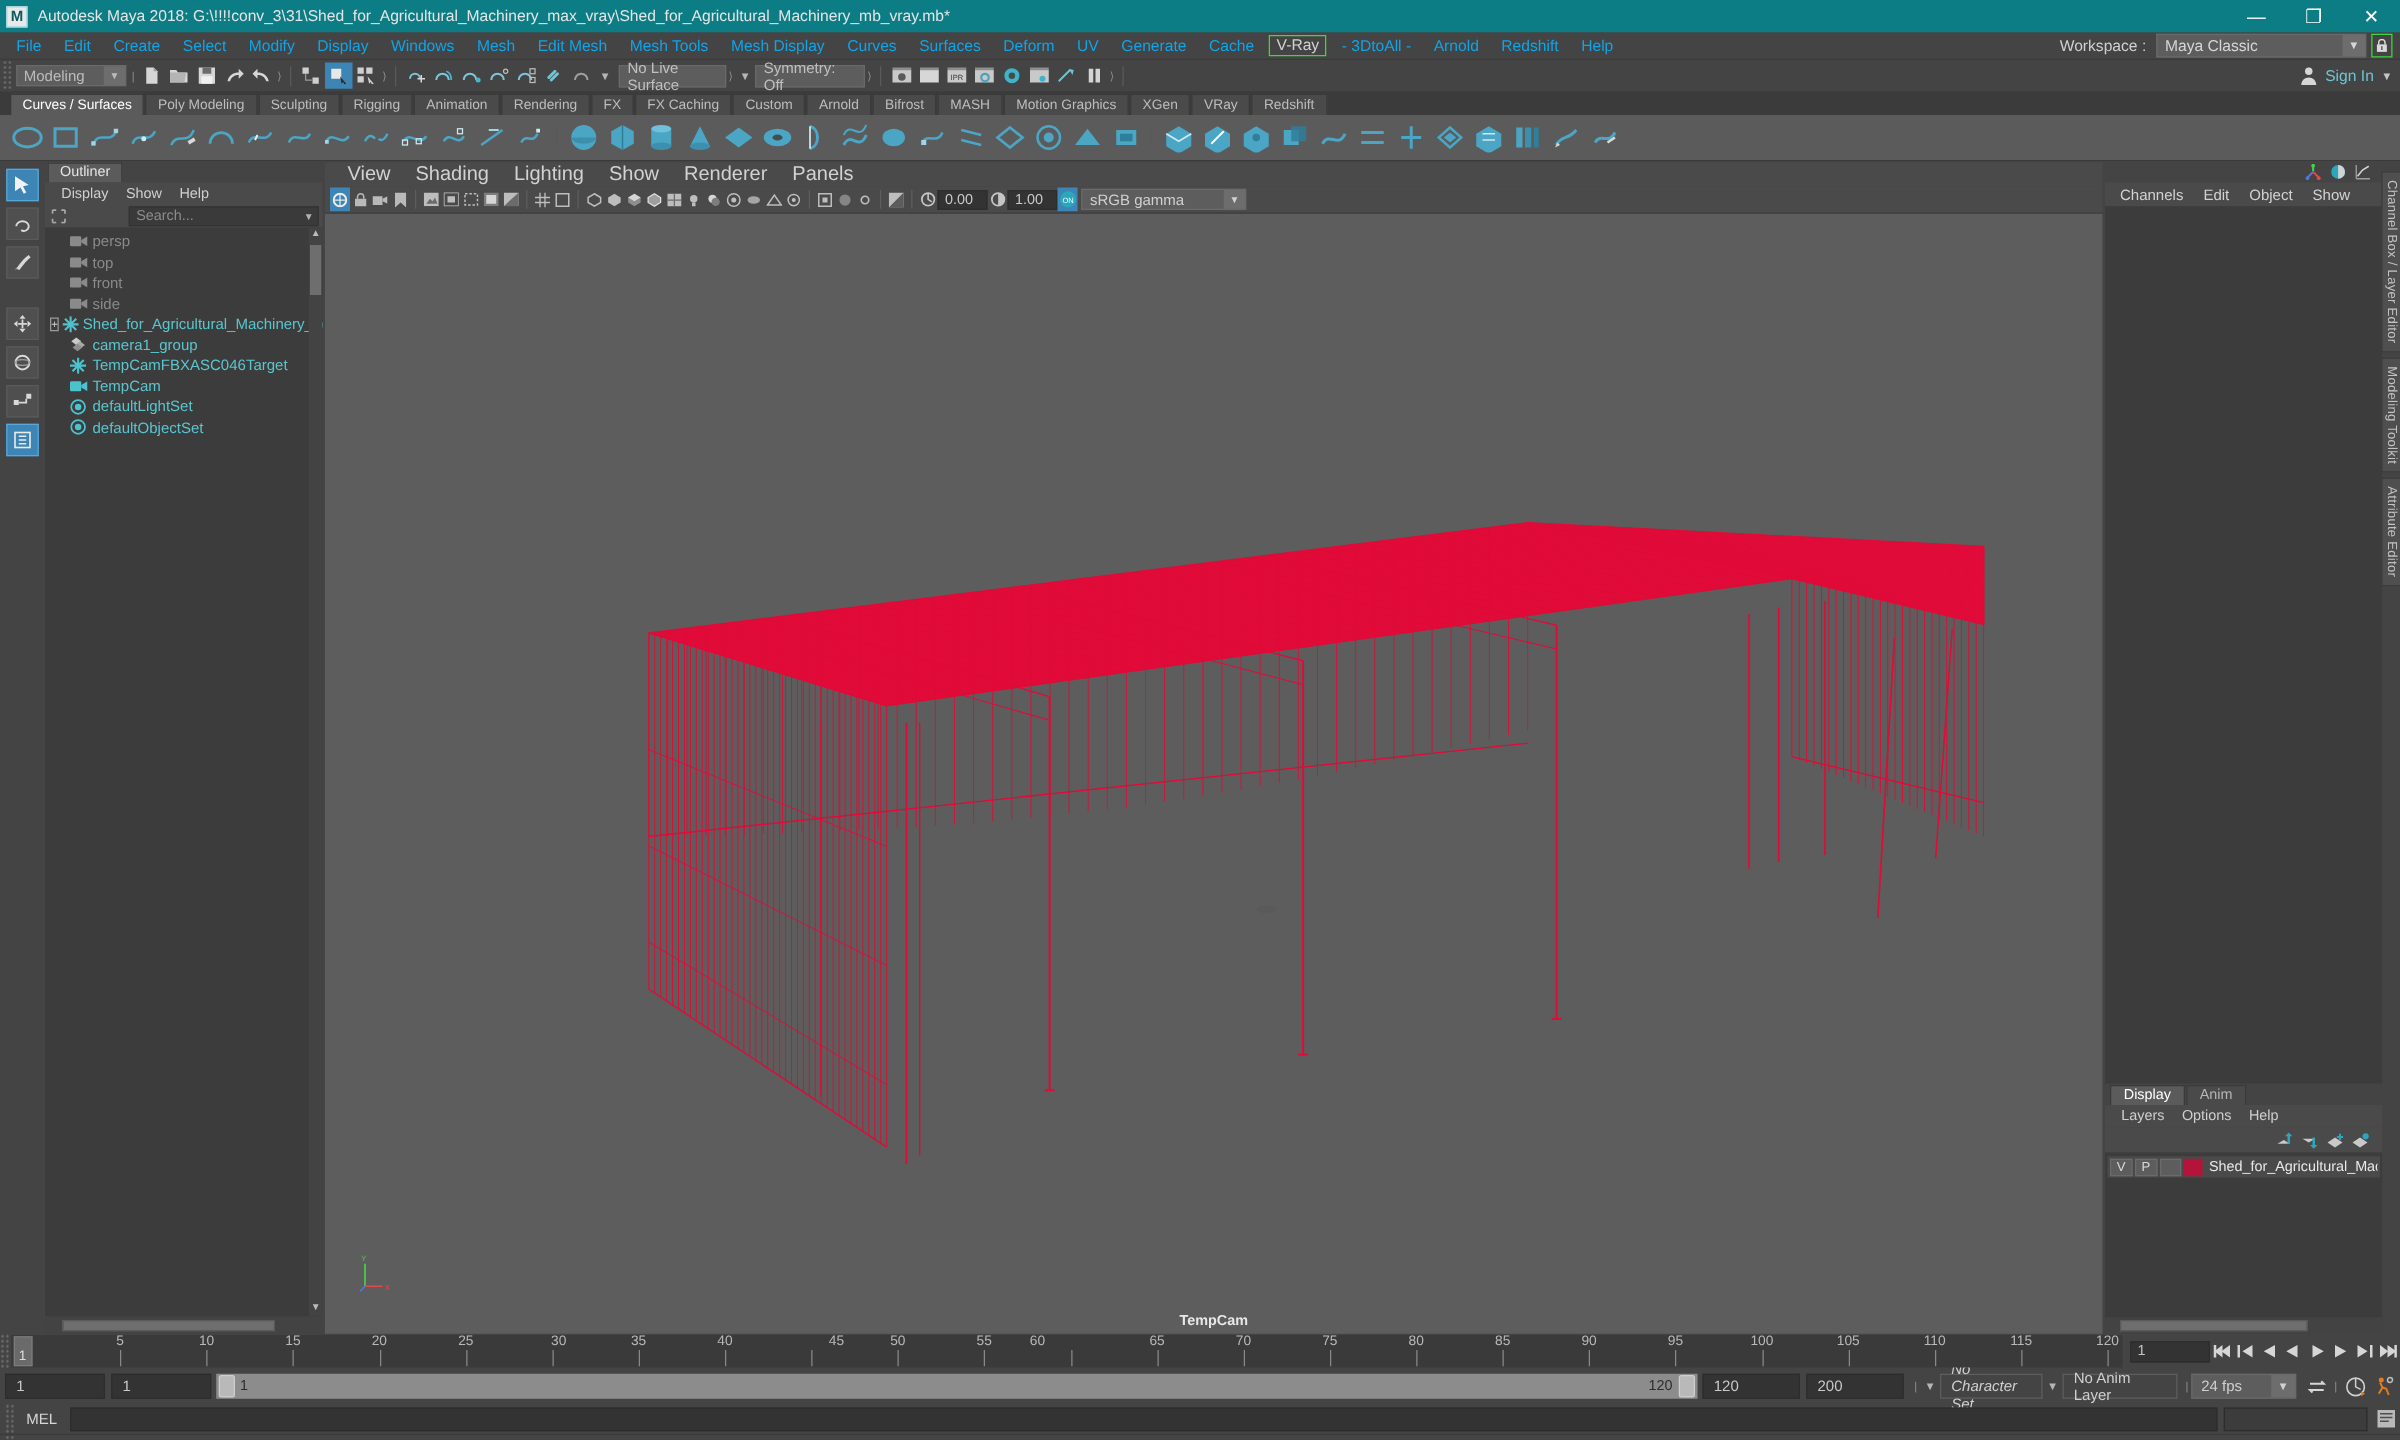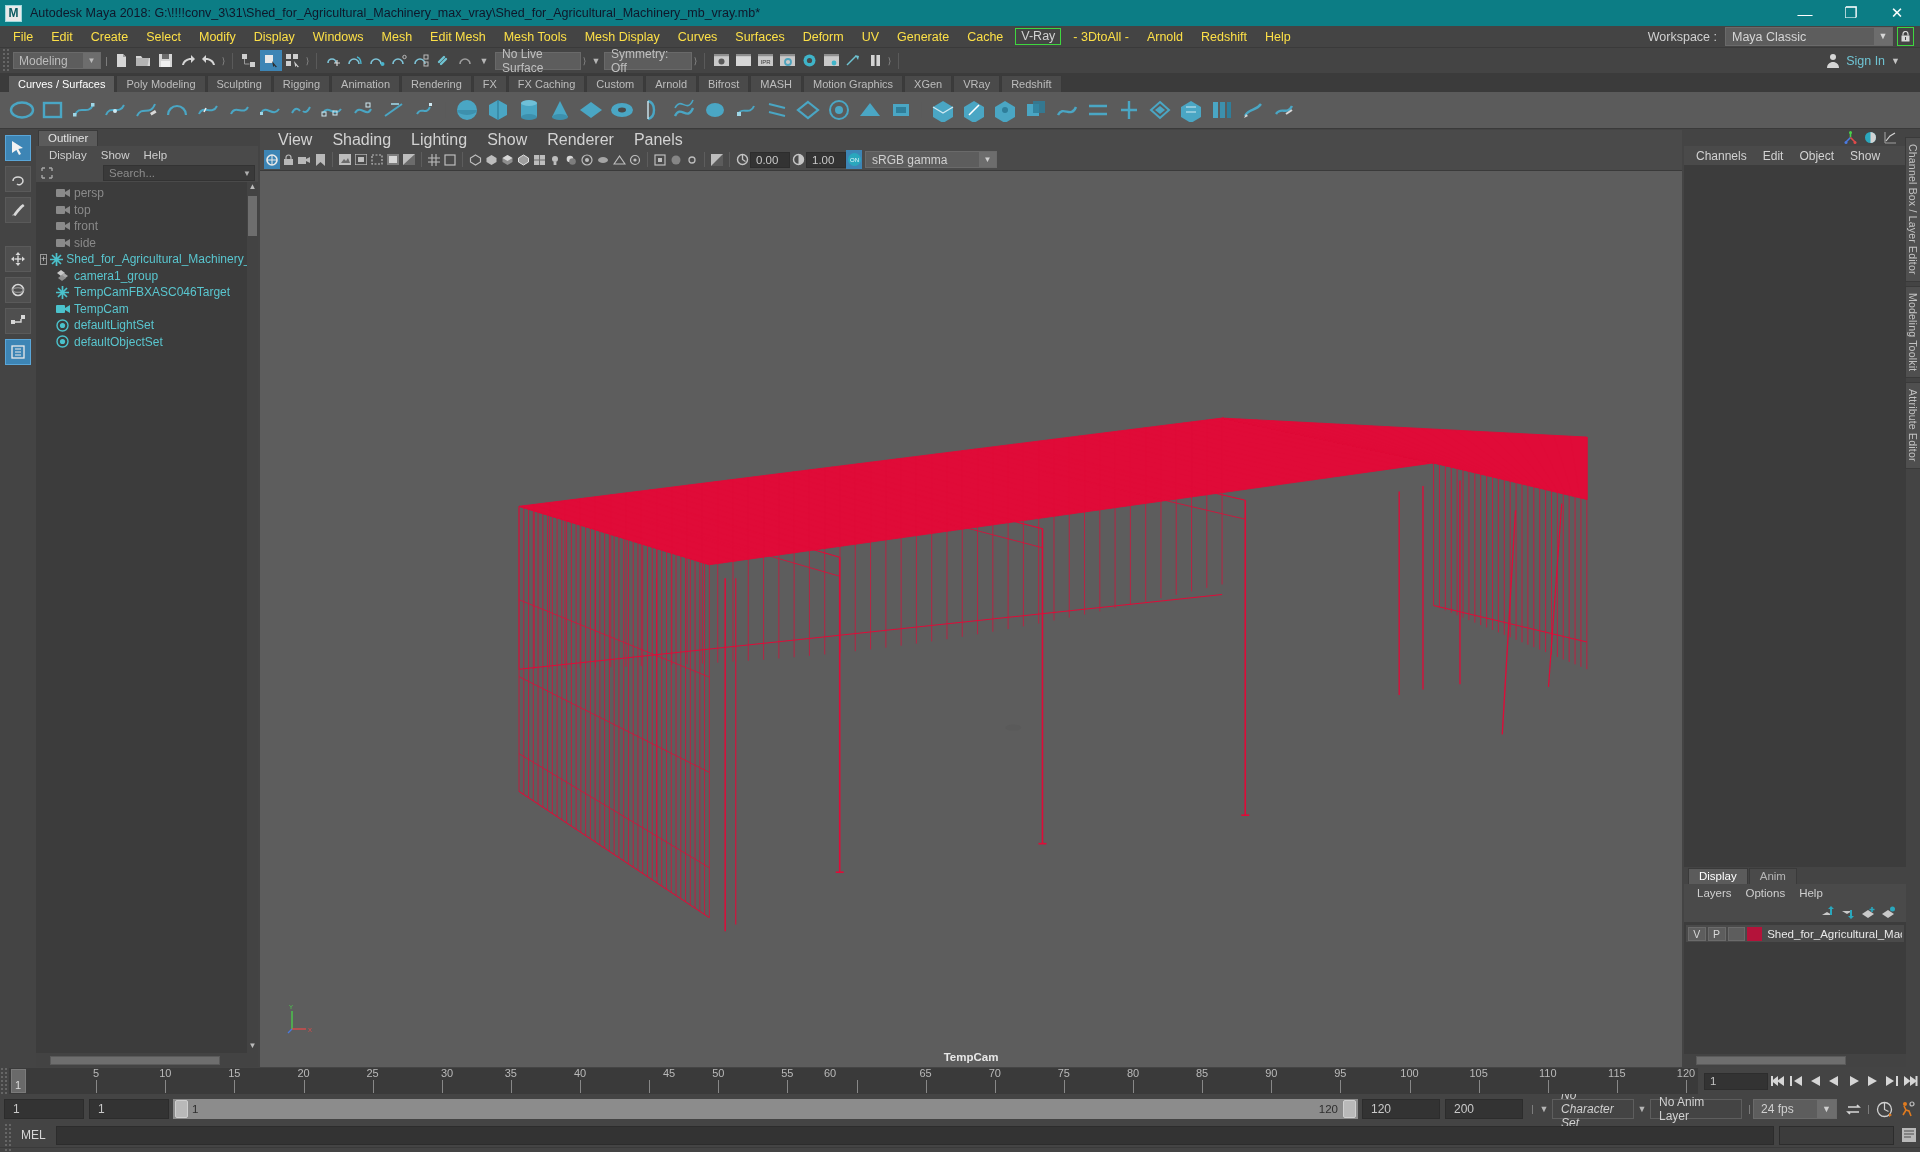--- a/index.html
+++ b/index.html
@@ -3,27 +3,27 @@
 <meta charset="utf-8">
 <style>
   * { box-sizing: border-box; margin:0; padding:0; }
   html,body { width:1920px; height:1152px; overflow:hidden; background:#444; }
   body { font-family:"Liberation Sans", sans-serif; font-size:13px; color:#c8c8c8; -webkit-font-smoothing:antialiased; }
 
   
   #titlebar { height:26px; background:#0c7d85; display:flex; align-items:center; padding:0 0 0 5px; }
   #titlebar .logo { width:17px; height:17px; background:#e9e9e9; color:#0b5a60; font-size:12px; font-weight:bold;
       display:flex; align-items:center; justify-content:center; border:1px solid #9fd9dd; margin-right:8px; }
-  #titlebar .ttext { color:#0f172a; font-size:12.5px; white-space:nowrap; overflow:hidden; }
+  #titlebar .ttext { color:#e5e5e5; font-size:12.5px; white-space:nowrap; overflow:hidden; }
   #titlebar .wbtns { margin-left:auto; display:flex; height:26px; }
   #titlebar .wbtn { width:46px; display:flex; align-items:center; justify-content:center; color:#fff; font-size:15px; }
 
   
   #menubar { height:22px; background:#444444; display:flex; align-items:center; padding-left:4px; border-bottom:1px solid #3a3a3a;}
-  #menubar .mi { padding:0 9px; height:22px; line-height:22px; font-size:12.5px; color:#fde047; white-space:nowrap; }
+  #menubar .mi { padding:0 9px; height:22px; line-height:22px; font-size:12.5px; color:#0ea5e9; white-space:nowrap; }
   #menubar .mi.boxed { border:1px solid #3fd63f; color:#d2d2d2; padding:0 5px; height:17px; line-height:15px; margin:0 3px;}
   #menubar .ws { margin-left:auto; display:flex; align-items:center; padding-right:6px; }
   #menubar .ws .lbl { font-size:12.5px; color:#d0d0d0; margin-right:8px; }
   #menubar .ws .combo { width:168px; height:19px; background:#5d5d5d; border:1px solid #6a6a6a; display:flex; align-items:center;
         font-size:12.5px; color:#d6d6d6; padding-left:6px; }
   #menubar .ws .combo .arrow { margin-left:auto; width:18px; text-align:center; background:#6d6d6d; height:17px; line-height:17px; font-size:9px;}
   #menubar .ws .lock { width:17px; height:19px; margin-left:4px; border:1px solid #3fd63f; display:flex; align-items:center; justify-content:center; }
 
   
   #statusline { height:25px; background:#444444; display:flex; align-items:center; padding-left:2px; }
@@ -32,21 +32,21 @@
   .selcombo { width:88px; height:17px; background:#5d5d5d; border:1px solid #6a6a6a; display:flex; align-items:center;
       font-size:12px; color:#bcbcbc; padding-left:5px; margin:0 2px 0 4px;}
   .selcombo .arrow { margin-left:auto; width:17px; text-align:center; background:#6d6d6d; height:15px; line-height:15px; font-size:8px; }
   .sep { width:1px; height:16px; background:#5a5a5a; margin:0 5px; }
   .sepfold { width:7px; height:18px; color:#8e8e8e; font-size:9px; display:flex;align-items:center;justify-content:center;}
   .ticon { width:22px; height:21px; display:flex; align-items:center; justify-content:center; }
   .ticon svg { display:block; }
   .ticon.on { background:#3d85b5; }
   .fieldbox { height:18px; background:#5d5d5d; border:1px solid #696969; display:flex; align-items:center; padding:0 6px;
       font-size:12px; color:#c0c0c0; }
-  .signin { margin-left:auto; display:flex; align-items:center; padding-right:20px; }
+  .signin { margin-left:auto; display:flex; align-items:center; padding-right:6px; }
   .signin .txt { color:#6fc3d2; font-size:12.5px; margin:0 6px; }
 
   
   #shelftabs { height:19px; background:#3b3b3b; display:flex; align-items:flex-end; padding-left:8px; }
   #shelftabs .tab { height:17px; line-height:16px; padding:0 9px; font-size:11px; color:#bdbdbd; background:#4a4a4a;
        border:1px solid #3a3a3a; border-bottom:none; margin-right:1px; white-space:nowrap;}
   #shelftabs .tab.active { background:#5b5b5b; color:#ffffff; }
   #shelfbar { height:37px; background:#5b5b5b; display:flex; align-items:center; padding-left:6px; border-bottom:1px solid #3a3a3a;}
   #shelfbar .sicon { width:31px; height:31px; display:flex; align-items:center; justify-content:center; }
 

